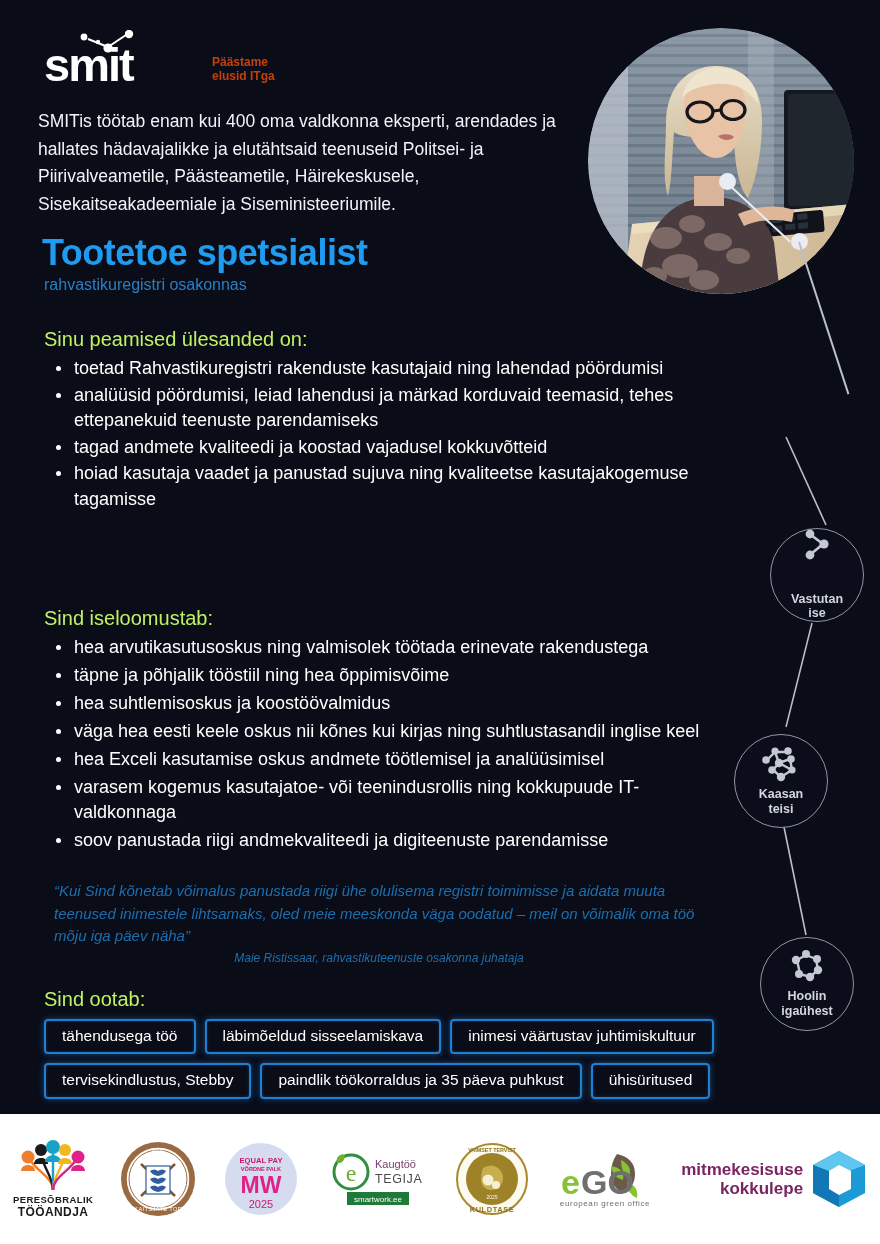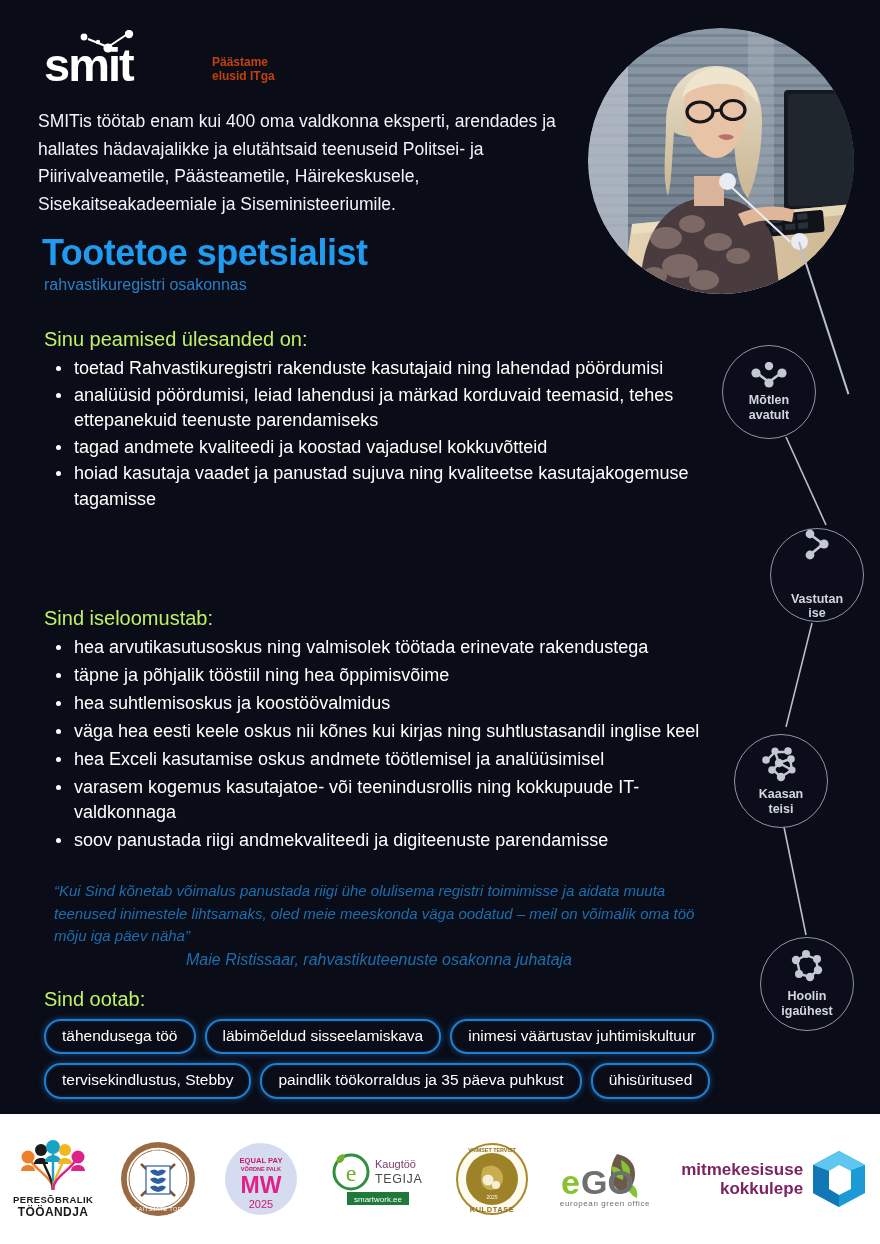--- a/index.html
+++ b/index.html
@@ -135,35 +135,35 @@
     font-size: 15px;
     font-style: italic;
     line-height: 1.5;
   }
   .quote-author {
     position: absolute;
     left: 54px; top: 951px;
     width: 650px;
     text-align: center;
     color: #1c6fae;
-    font-size: 16px;
+    font-size: 12px;
     font-style: italic;
   }
 
   
   #offer { top: 988px; }
   .tags {
     display: flex;
     flex-wrap: wrap;
     gap: 9px;
     margin-top: 8px;
   }
   .tag {
     border: 2px solid #1f7fd0;
-    border-radius: 17px;
+    border-radius: 4px;
     color: #ffffff;
     font-size: 15.5px;
     padding: 7px 16px 8px;
     line-height: 1.05;
     box-shadow: 0 0 6px rgba(31,127,208,0.55), inset 0 0 3px rgba(31,127,208,0.35);
     white-space: nowrap;
   }
 
   
   .rail { position: absolute; left: 0; top: 0; width: 880px; height: 1120px; pointer-events: none; }
@@ -386,34 +386,20 @@
       <span class="tag">ühisüritused</span>
     </div>
   </section>
 
   <svg class="rail">
     <line x1="786" y1="437" x2="826" y2="525" stroke="#b9bfcc" stroke-width="1.6"></line>
     <line x1="812" y1="623" x2="786" y2="727" stroke="#b9bfcc" stroke-width="1.6"></line>
     <line x1="784" y1="827" x2="806" y2="935" stroke="#b9bfcc" stroke-width="1.6"></line>
   </svg>
 
-  <div class="badge" style="left:722px; top:345px;">
-    <svg class="bicon" width="42" height="28" viewBox="0 0 42 28">
-      <line x1="9" y1="11" x2="21" y2="20" stroke="#c3c8d2" stroke-width="2.6"></line>
-      <line x1="21" y1="20" x2="33" y2="11" stroke="#c3c8d2" stroke-width="2.6"></line>
-      <circle cx="21" cy="4" r="4.2" fill="#c3c8d2"></circle>
-      <circle cx="8" cy="11" r="4.6" fill="#c3c8d2"></circle>
-      <circle cx="34" cy="11" r="4.6" fill="#c3c8d2"></circle>
-      <circle cx="21" cy="21" r="4.6" fill="#c3c8d2"></circle>
-    </svg>
-    <div class="blabel">
-      <div>Mõtlen</div>
-      <div>avatult</div>
-    </div>
-  </div>
 
   <div class="badge" style="left:770px; top:528px;justify-content:space-between;">
     <svg class="bicon" width="34" height="32" viewBox="0 0 34 32">
       <line x1="11" y1="6" x2="23" y2="15" stroke="#c3c8d2" stroke-width="2.6"></line>
       <line x1="23" y1="15" x2="11" y2="25" stroke="#c3c8d2" stroke-width="2.6"></line>
       <circle cx="10" cy="5" r="4.4" fill="#c3c8d2"></circle>
       <circle cx="24" cy="15" r="4.6" fill="#c3c8d2"></circle>
       <circle cx="10" cy="26" r="4.4" fill="#c3c8d2"></circle>
     </svg>
     <div class="blabel">

